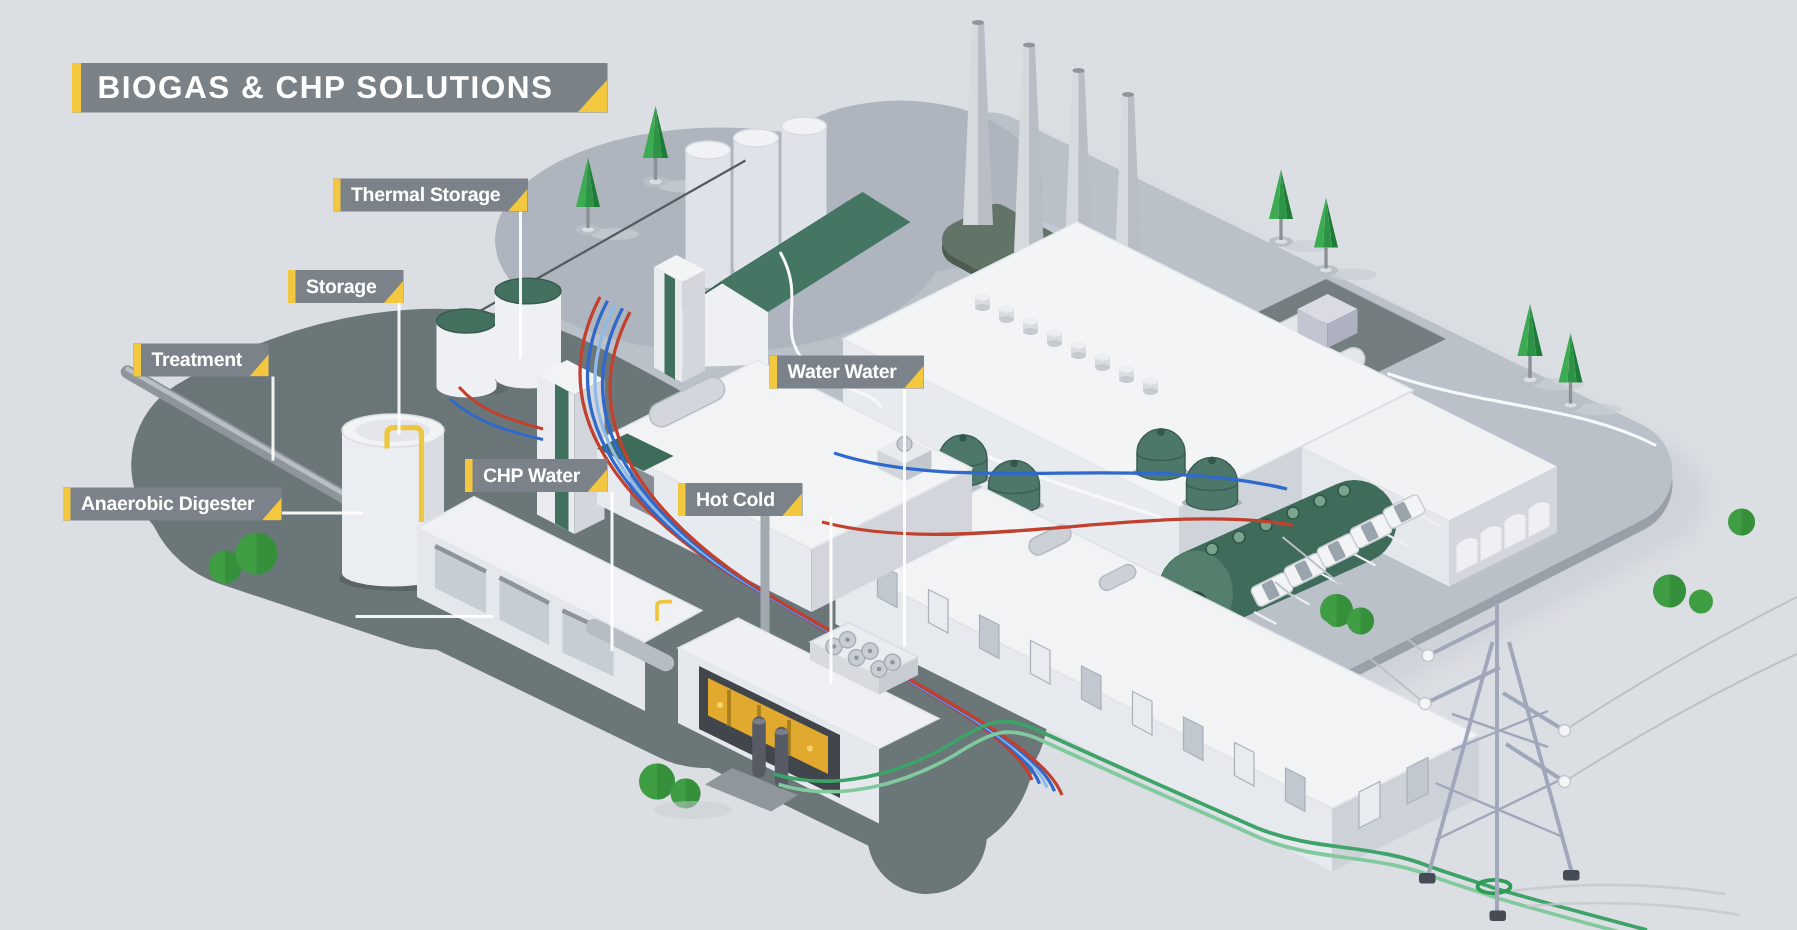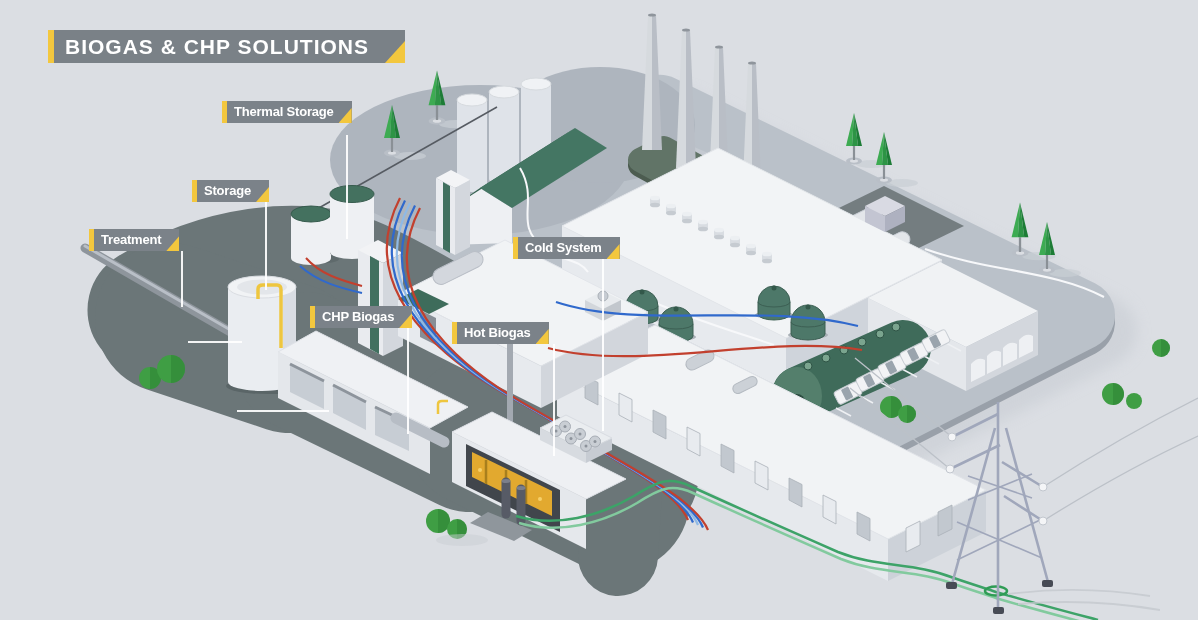--- a/index.html
+++ b/index.html
@@ -5,21 +5,21 @@
   html,body{margin:0;padding:0;background:#dbdee3;}
   #stage{position:relative;width:1198px;height:620px;overflow:hidden;
          background:#dbdee3;font-family:"Liberation Sans",sans-serif;}
   #scene{position:absolute;left:0;top:0;width:1198px;height:620px;}
   .label{position:absolute;height:22px;line-height:22px;background:#7b8289;color:#ffffff;
          font-weight:bold;font-size:13px;letter-spacing:-0.2px;white-space:nowrap;
          padding:0 18px 0 12px;z-index:30;}
   .label .bar{position:absolute;left:0;top:0;width:5px;height:100%;background:#f3c73e;}
   .label .tri{position:absolute;right:0;bottom:0;width:13px;height:15px;background:#f3c73e;
          clip-path:polygon(100% 0,100% 100%,0 100%);}
-  .title{position:absolute;left:48px;top:30px;height:33px;line-height:33px;background:#7a8187;
+  .title{position:absolute;left:48px;top:42px;height:33px;line-height:33px;background:#7a8187;
          color:#fff;font-weight:bold;font-size:21px;letter-spacing:1px;white-space:nowrap;
          padding:0 36px 0 17px;z-index:30;}
   .title .bar{position:absolute;left:0;top:0;width:6px;height:100%;background:#f3c73e;}
   .title .tri{position:absolute;right:0;bottom:0;width:20px;height:22px;background:#f3c73e;
          clip-path:polygon(100% 0,100% 100%,0 100%);}
   .leader{position:absolute;background:rgba(255,255,255,0.92);z-index:20;}
   .leader.v{width:2px;} .leader.h{height:2px;}
 </style>
 </head>
 <body>
@@ -532,32 +532,35 @@
 <div class="leader v" style="left:407px;top:328px;height:106px"></div>
 <div class="leader v" style="left:553px;top:344px;height:112px"></div>
 <div class="leader v" style="left:602px;top:259px;height:172px"></div>
 
 <div class="title">
   <span class="bar"></span>
   <span>BIOGAS &amp; CHP SOLUTIONS</span>
   <span class="tri"></span>
 </div>
 
-<div class="label" style="left:222px;top:101px">
+<div class="label" style="left:222px;top:119px">
   <span class="bar"></span><span>Thermal Storage</span><span class="tri"></span>
 </div>
 <div class="label" style="left:192px;top:180px">
   <span class="bar"></span><span>Storage</span><span class="tri"></span>
 </div>
 <div class="label" style="left:89px;top:229px">
   <span class="bar"></span><span>Treatment</span><span class="tri"></span>
 </div>
+<div class="label" style="left:42px;top:325px">
+  <span class="bar"></span><span>Anaerobic Digester</span><span class="tri"></span>
+</div>
 <div class="label" style="left:310px;top:306px">
-  <span class="bar"></span><span>CHP Biogas</span><span class="tri"></span>
+  <span class="bar"></span><span>CHP Water</span><span class="tri"></span>
 </div>
 <div class="label" style="left:452px;top:322px">
-  <span class="bar"></span><span>Hot Biogas</span><span class="tri"></span>
+  <span class="bar"></span><span>Hot Cold</span><span class="tri"></span>
 </div>
 <div class="label" style="left:513px;top:237px">
-  <span class="bar"></span><span>Cold System</span><span class="tri"></span>
+  <span class="bar"></span><span>Water Water</span><span class="tri"></span>
 </div>
 
 </div>
 
 </body></html>

